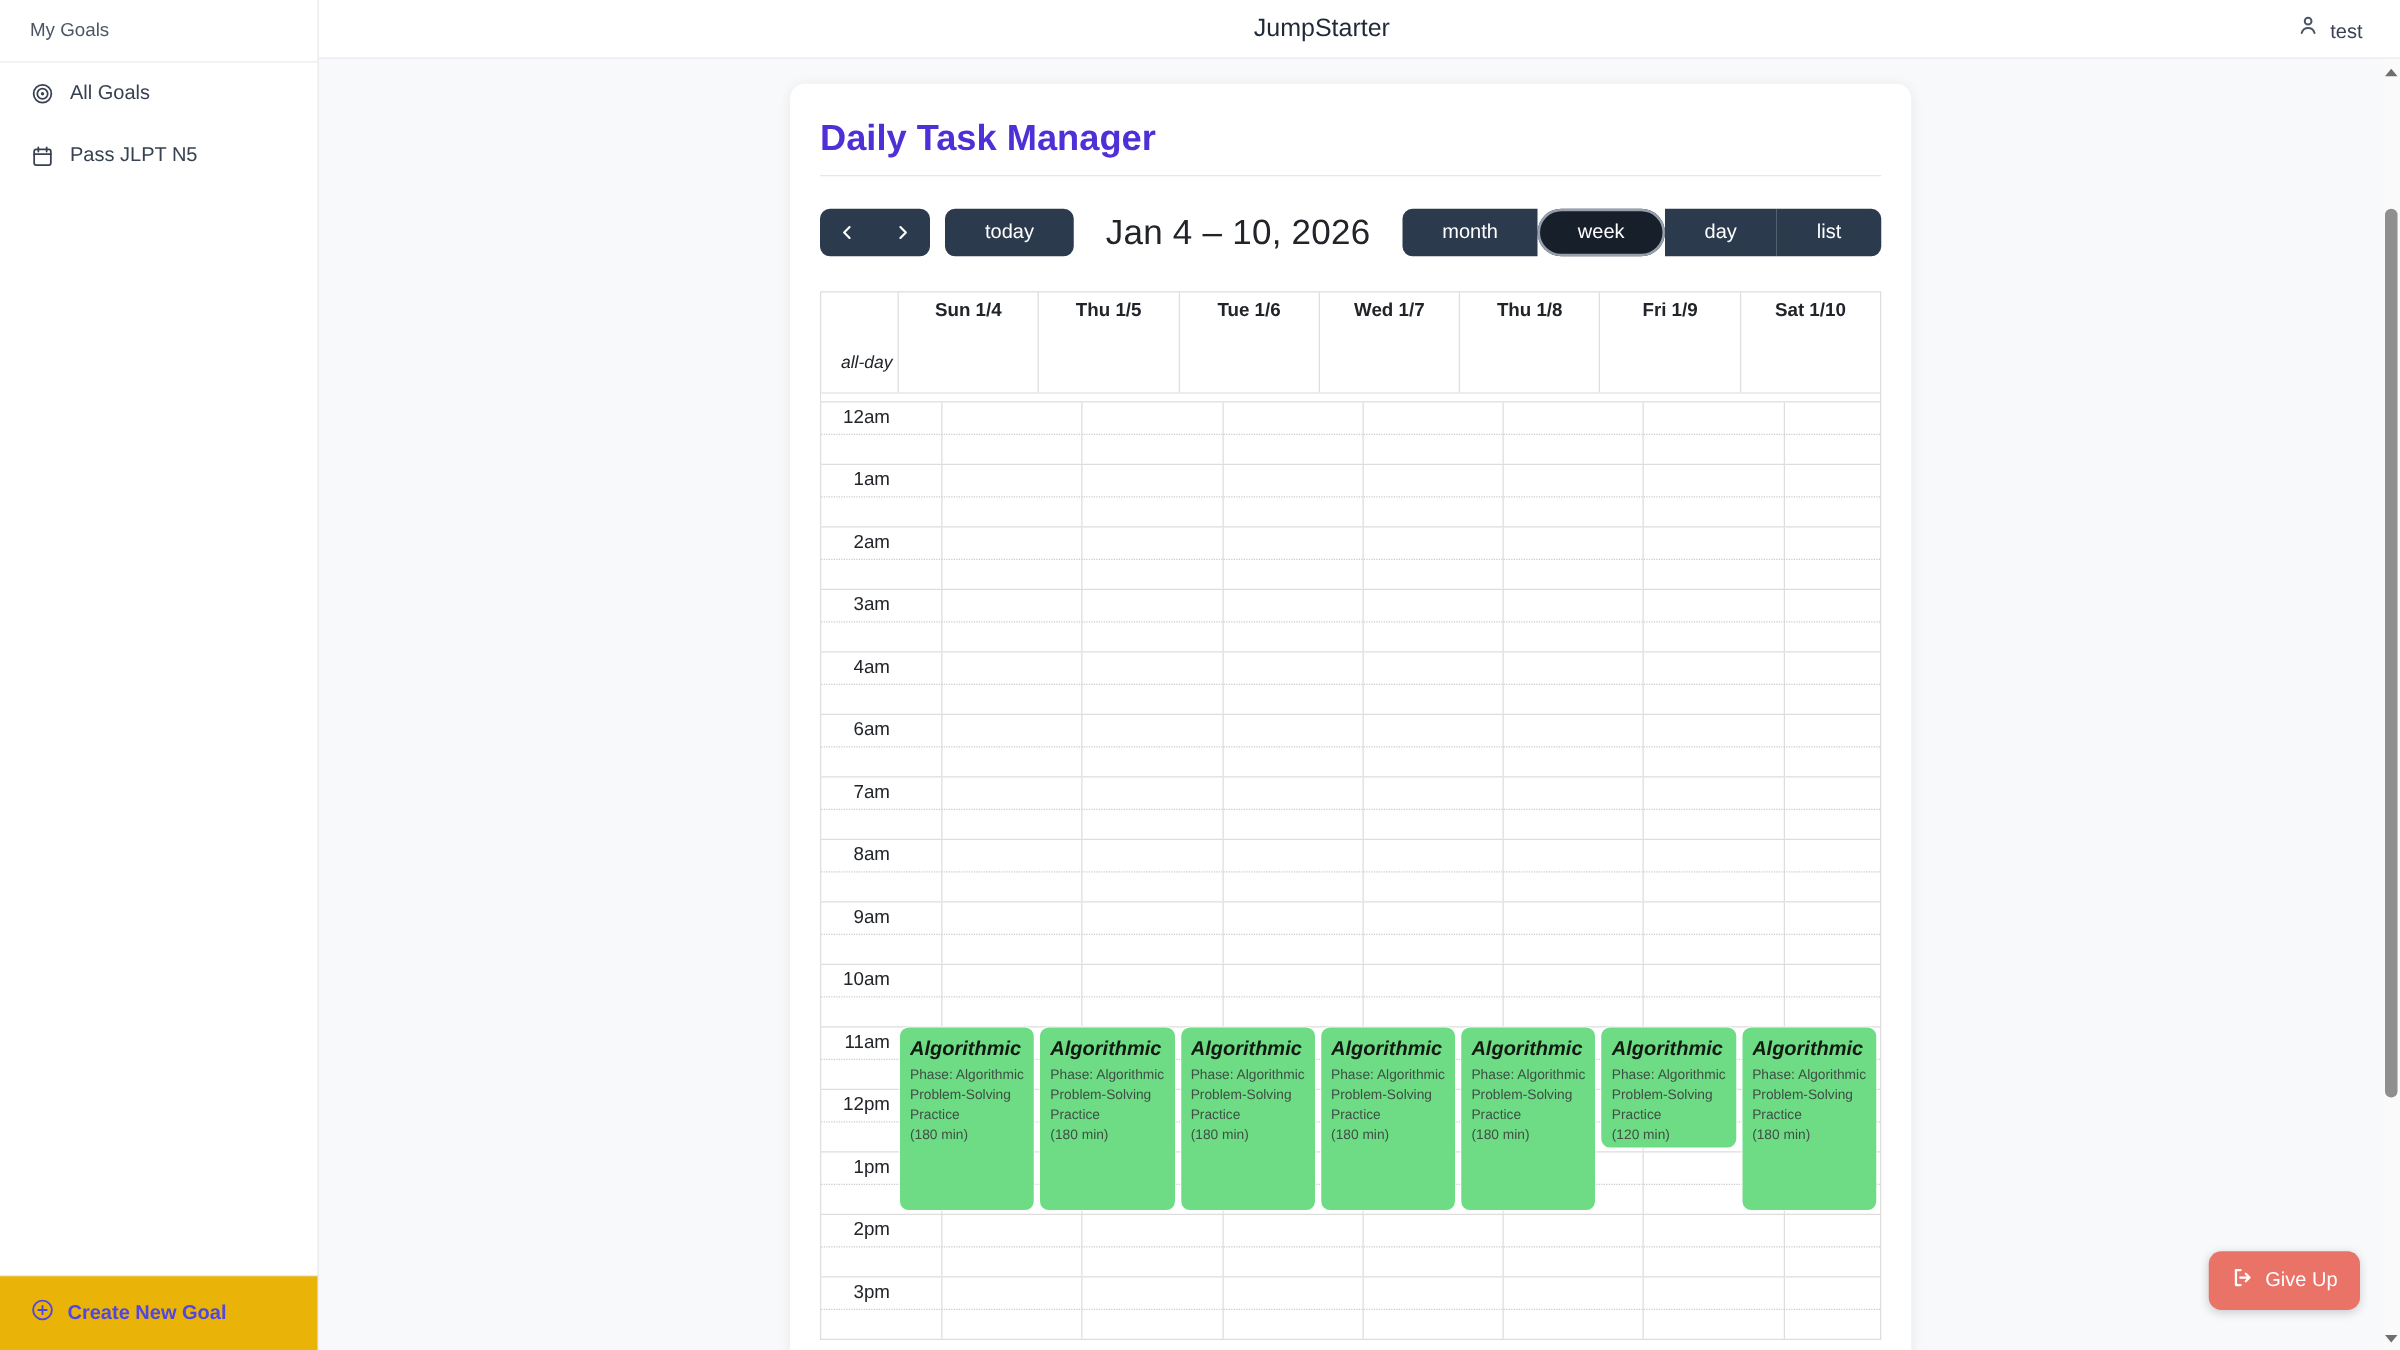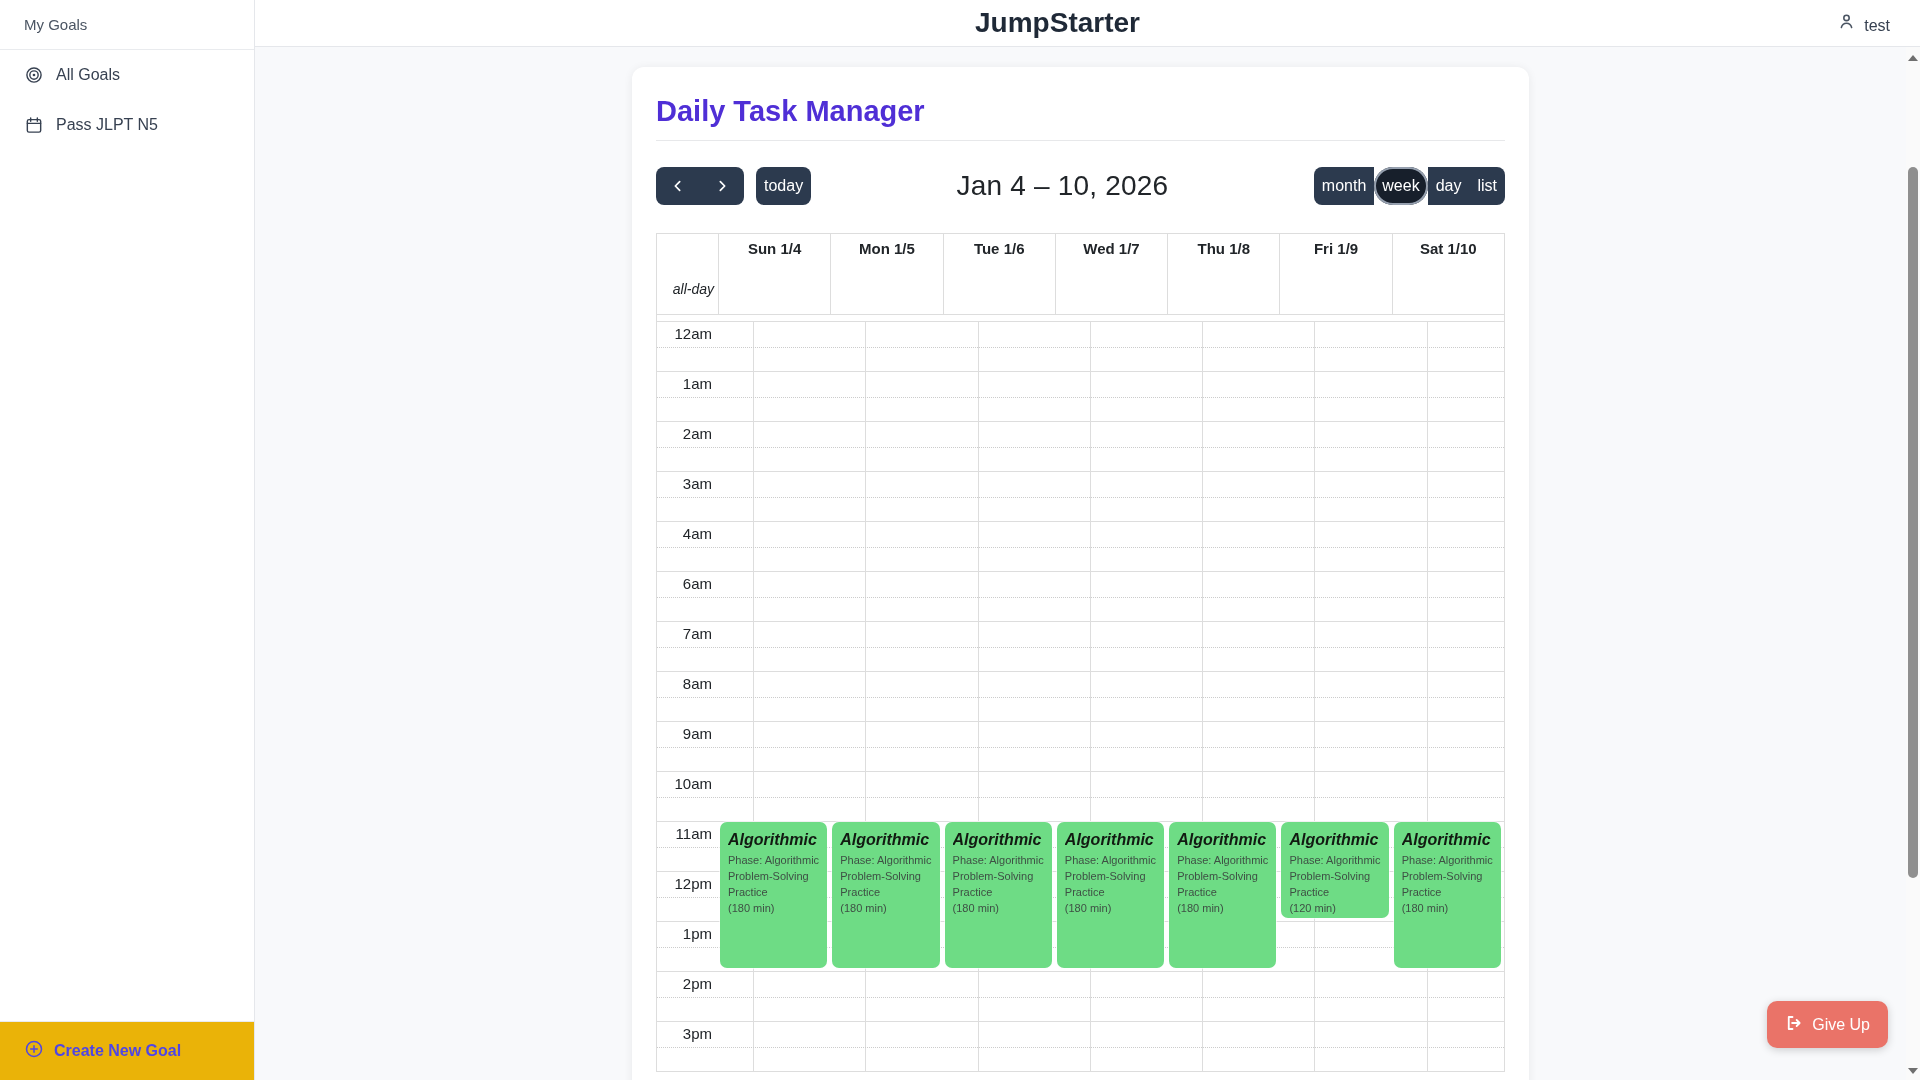--- a/index.html
+++ b/index.html
@@ -33,21 +33,21 @@
     background:#eab308; cursor:pointer;
   }
   
   .main { position:absolute; left:255px; right:0; top:0; bottom:0; }
   .topbar {
     height:47px; background:#fff; border-bottom:1px solid #e5e7eb;
     display:flex; align-items:center; position:relative;
   }
   .app-title {
     position:absolute; left:0; right:60px; text-align:center;
-    font-size:28px; font-weight:700; color:#1f2937;
+    font-size:20px; font-weight:400; color:#1f2937;
   }
   .user-chip {
     position:absolute; right:30px; display:flex; align-items:flex-end; gap:8px;
     font-size:16px; color:#374151; cursor:pointer;
   }
   
   .content { position:absolute; top:47px; left:0; right:14px; bottom:0; overflow:hidden; }
   .card {
     width:897px; margin:20px auto 0;
     background:#fff; border-radius:12px 12px 0 0;
@@ -57,21 +57,21 @@
   .card h1 {
     font-size:29px; font-weight:800; color: var(--heading, #4f2fd6);
     margin:4px 0 12px;
   }
   .card hr { border:none; border-top:1px solid #e7e8ea; margin:0 0 26px; }
   
   .fc-toolbar { display:flex; align-items:center; justify-content:space-between; margin-bottom:28px; height:38px; }
   .btn-group { display:inline-flex; }
   .fc-btn {
     background: var(--button-dark, #2c3a4e); color:#fff; border:none;
-    font-family:inherit; font-size:16px; height:38px; padding:0 8px;
+    font-family:inherit; font-size:16px; height:38px; padding:0 32px;
     cursor:pointer; display:flex; align-items:center; justify-content:center;
   }
   .btn-group .fc-btn { border-radius:0; }
   .btn-group .fc-btn:first-child { border-radius:8px 0 0 8px; }
   .btn-group .fc-btn:last-child { border-radius:0 8px 8px 0; }
   .fc-btn.single { border-radius:8px; margin-left:12px; }
   .fc-btn.nav { padding:0 14px; }
   .fc-btn.active {
     background:#171f2b;
     box-shadow:0 0 0 2px #96a0af inset;
@@ -220,21 +220,21 @@
             <button class="fc-btn active">week</button>
             <button class="fc-btn">day</button>
             <button class="fc-btn">list</button>
           </div>
       </div>
 
       <div class="fc-grid">
         <div class="grow day-head-row" id="day-head-row">
           <div class="gcell-gutter"></div>
         <div class="gcell-day">Sun 1/4</div>
-            <div class="gcell-day">Mon 1/5</div>
+            <div class="gcell-day">Thu 1/5</div>
             <div class="gcell-day">Tue 1/6</div>
             <div class="gcell-day">Wed 1/7</div>
             <div class="gcell-day">Thu 1/8</div>
             <div class="gcell-day">Fri 1/9</div>
             <div class="gcell-day">Sat 1/10</div>
           </div>
         <div class="grow allday-row" id="allday-row">
           <div class="gcell-gutter">all-day</div>
         <div class="gcell-day"></div>
             <div class="gcell-day"></div>

